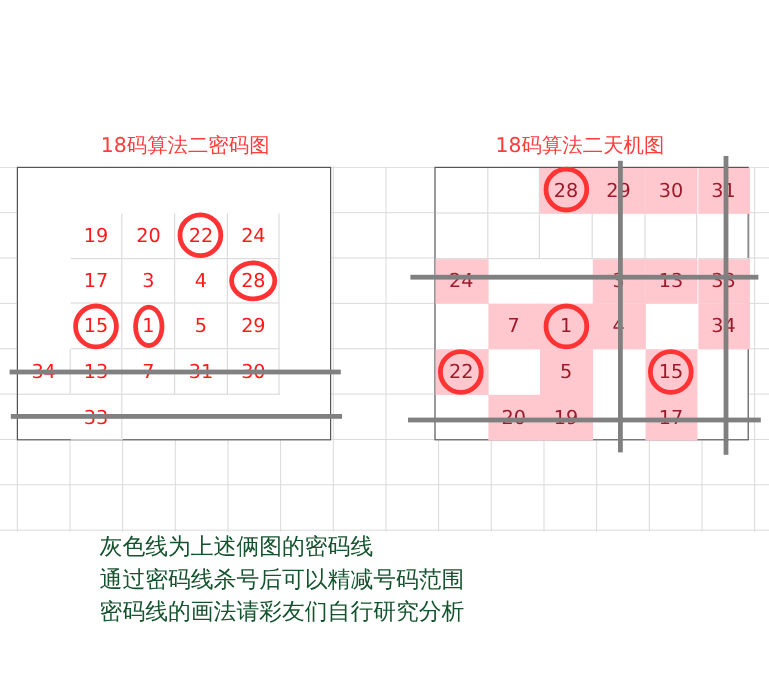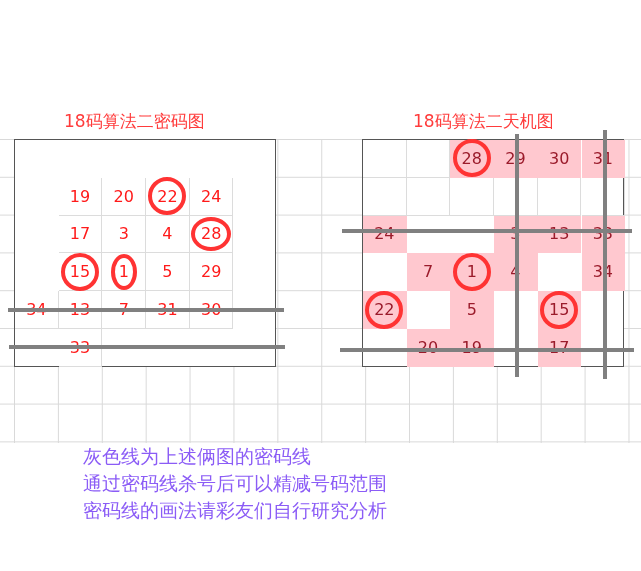--- a/index.html
+++ b/index.html
@@ -37,30 +37,30 @@
   .cell .num { position:relative; z-index:1; }
   .cell.circled .num::before {
     content:""; position:absolute; left:50%; top:50%;
     width:30px; height:30px; transform:translate(-50%,-50%);
     border:4px solid #ff3333; border-radius:50%;
   }
   .cell.circled.wide .num::before { width:32px; height:26px; }
   .cell.circled.narrow .num::before { width:18px; height:28px; }
   .gline { position:absolute; background:#808080; z-index:5; }
   .note {
-    position:absolute; left:83px; color:#8b5cf6; font-size:19px;
+    position:absolute; left:83px; color:#14532d; font-size:19px;
     line-height:27px; white-space:nowrap;
   }
 </style>
 </head>
 <body>
 
 <div class="bg-grid"></div>
 
-<div class="title" style="left:64px;">18码算法二密码图</div>
+<div class="title" style="left:84px;">18码算法二密码图</div>
 <div class="title" style="left:413px;">18码算法二天机图</div>
 
 <div class="box left" style="left:14px;">
 
   <div class="cell" style="left:43.7px;top:37.8px">
       <span class="num">19</span>
     </div>
   <div class="cell" style="left:87.4px;top:37.8px">
       <span class="num">20</span>
     </div>

